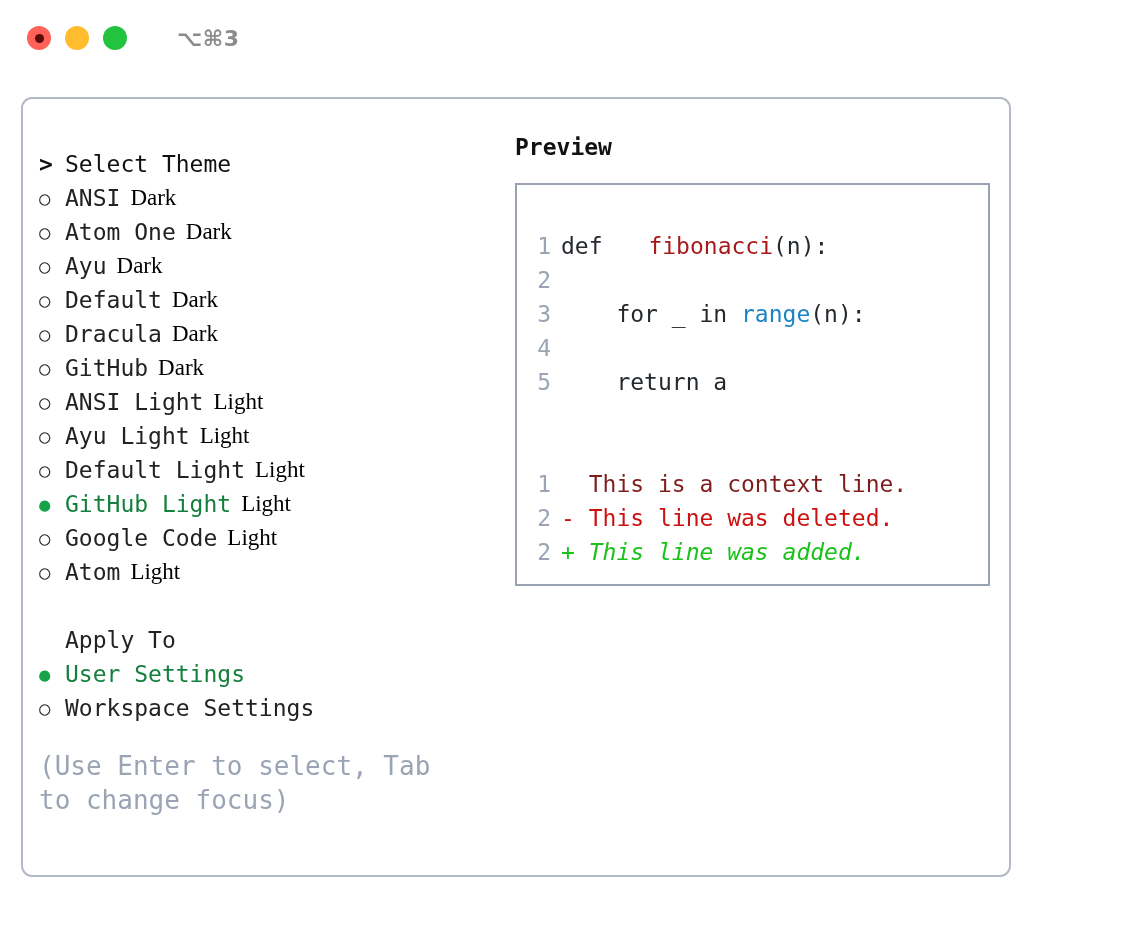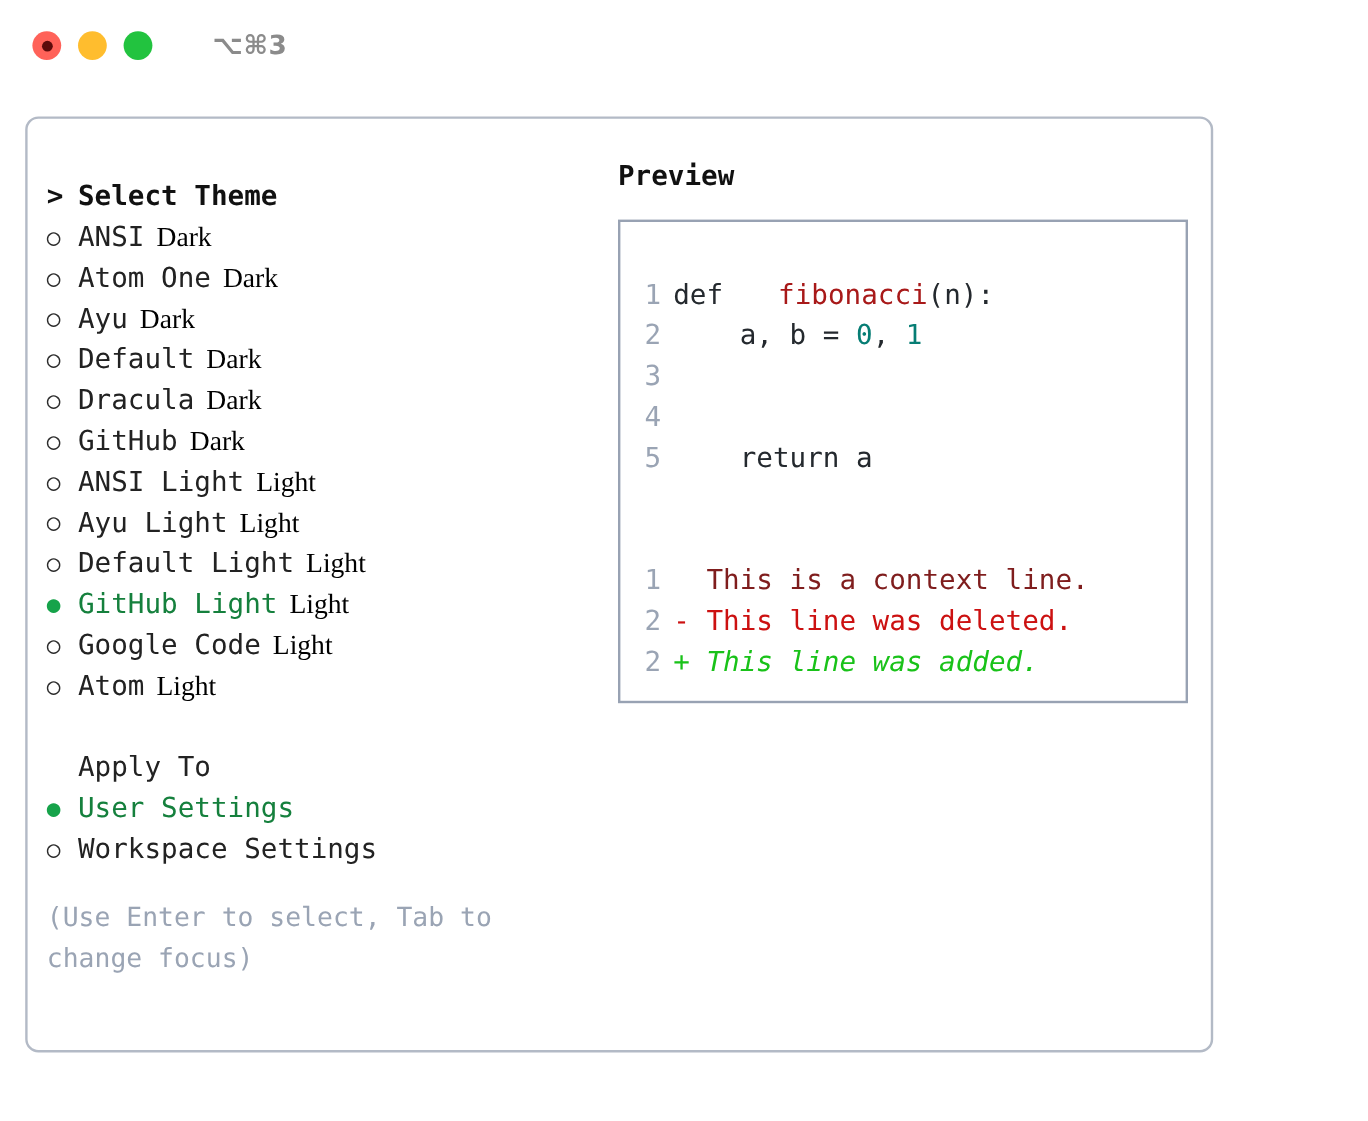--- a/index.html
+++ b/index.html
@@ -115,33 +115,33 @@
   }
   .marker.bullet-empty {
     color: #2c2c2c;
     font-size: 19px;
   }
   .marker.bullet-filled {
     color: #16a34a;
     font-size: 19px;
   }
   .row-label { color: #222222; }
-  .row.header .row-label { font-weight: bold; color: #111111; }
+  .row.header .row-label { font-weight: normal; color: #111111; }
   .row.selected .row-label { color: #15803d; }
   .row-badge {
     color: #000000;
     margin-left: 10px;
     font-family: Liberation Serif, serif;
   }
 
   .section-gap { height: 34px; }
 
   .hint {
     margin-top: 24px;
-    font-size: 22px;
+    font-size: 26px;
     color: #9aa4b4;
     line-height: 34px;
     width: 410px;
     white-space: pre-wrap;
   }
 
   
   .right-col {
     position: absolute;
     left: 479px;
@@ -316,25 +316,25 @@
 
         <div class="preview-box">
 
           <div class="code-line">
             <span class="lineno">1</span>
             <span class="code-text"><span>def </span><span class="tok-func">fibonacci</span><span>(n):</span></span>
           </div>
 
           <div class="code-line">
             <span class="lineno">2</span>
-            <span class="code-text"><span>    </span><span>a, b = </span><span class="tok-num">0</span><span>, </span><span class="tok-num">1</span></span>
           </div>
 
           <div class="code-line">
             <span class="lineno">3</span>
+            <span class="code-text"><span>    </span><span>for _ in </span><span class="tok-call">range</span><span>(n):</span></span>
           </div>
 
           <div class="code-line">
             <span class="lineno">4</span>
           </div>
 
           <div class="code-line">
             <span class="lineno">5</span>
             <span class="code-text"><span>    </span><span>return a</span></span>
           </div>

